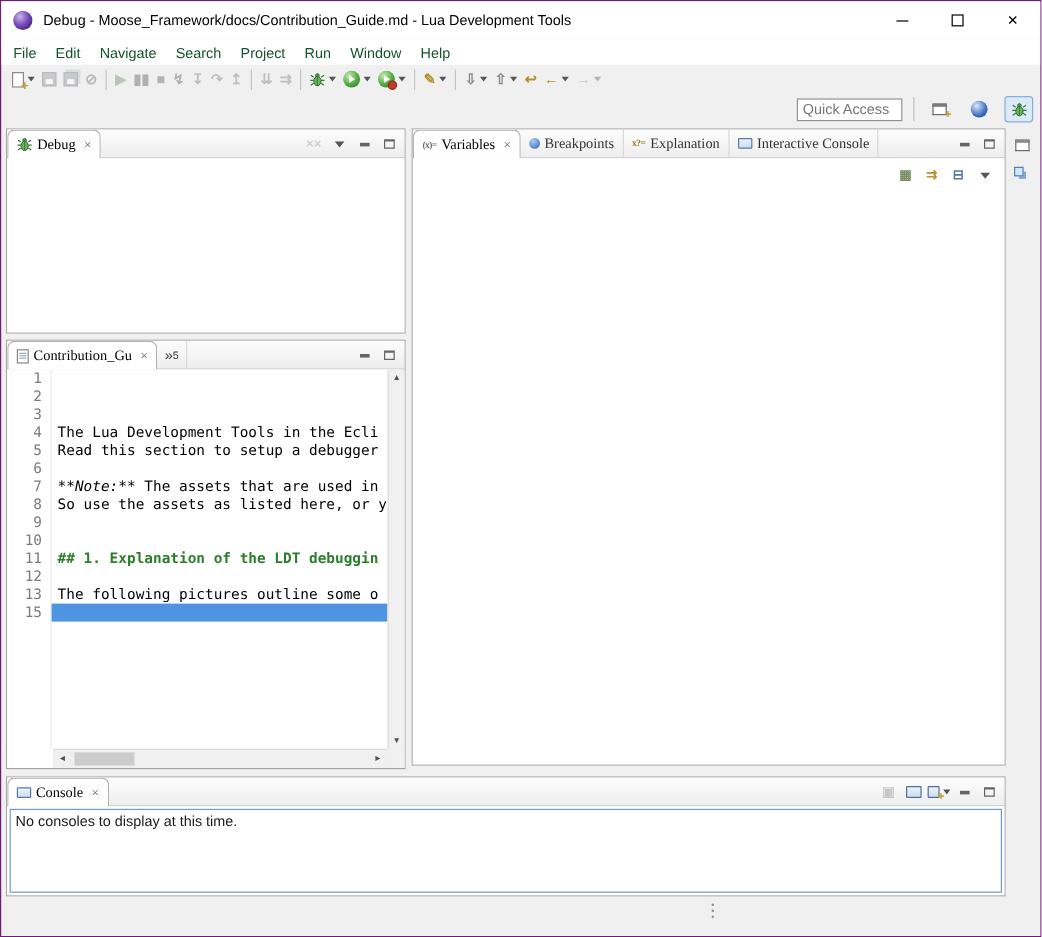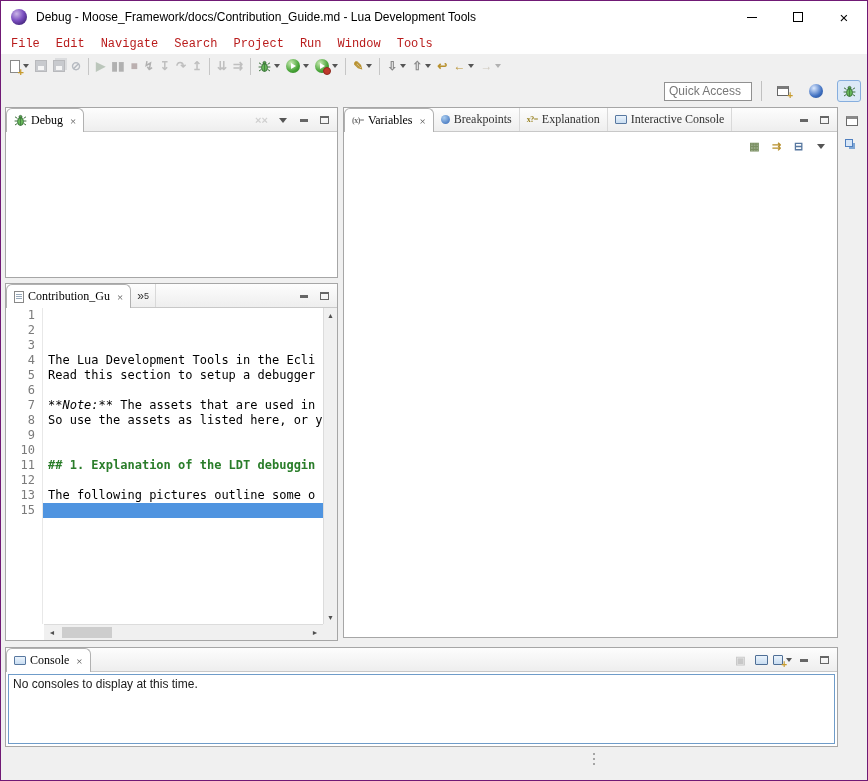--- a/index.html
+++ b/index.html
@@ -12,21 +12,21 @@
   .app-icon { width:16px; height:16px; border-radius:50%; margin:0 9px 0 10px; flex:0 0 auto;
     background: radial-gradient(circle at 35% 30%, #cab5e6 0%, #7b4fc0 45%, #3c1f72 85%); }
   .title-text { font-size:12px; color:#000; white-space:nowrap; }
   .win-controls { margin-left:auto; display:flex; height:100%; }
   .win-btn { width:46px; height:100%; display:flex; align-items:center; justify-content:center; font-size:15px; color:#000; }
   .s-minbar { width:10px; height:1px; background:#000; }
   .s-maxbox { width:10px; height:10px; border:1px solid #000; }
 
   
   .menubar { position:absolute; top:32px; left:0; right:0; height:21px; background:#fff; display:flex; align-items:center; padding-left:2px; }
-  .menu-item { padding:2px 8px; color:#b91c1c;font-family:Liberation Mono, monospace; }
+  .menu-item { padding:2px 8px; color:#14532d; }
   .toolbar { position:absolute; top:53px; left:0; right:0; height:24px; display:flex; align-items:center; padding-left:6px; }
   .tbtn { height:22px; display:flex; align-items:center; padding:0 2px; margin:0 1px; border-radius:2px; }
   .disabled { opacity:.4; filter:grayscale(70%); }
   .tglyph { font-size:12px; line-height:1; color:#555; font-weight:bold; white-space:nowrap; }
   .dd { width:0; height:0; border-left:3px solid transparent; border-right:3px solid transparent; border-top:4px solid #555; margin-left:3px; }
   .tsep { width:1px; height:17px; background:#c6c6c6; margin:0 4px; display:inline-block; }
 
   .quickrow { position:absolute; top:77px; left:0; right:0; height:26px; display:flex; align-items:center; justify-content:flex-end; padding-right:6px; gap:9px; }
   .qa-input { width:88px; height:19px; border:1px solid #919191; font:12px "Liberation Sans", sans-serif; padding:0 4px; color:#444; background:#fff; }
   .qa-input::placeholder { color:#777; }
@@ -138,21 +138,21 @@
   </div>
 
   <div class="menubar" id="menubar">
       <span class="menu-item">File</span>
       <span class="menu-item">Edit</span>
       <span class="menu-item">Navigate</span>
       <span class="menu-item">Search</span>
       <span class="menu-item">Project</span>
       <span class="menu-item">Run</span>
       <span class="menu-item">Window</span>
-      <span class="menu-item">Tools</span>
+      <span class="menu-item">Help</span>
     </div>
 
   <div class="toolbar" id="main-toolbar">
       <div class="tbtn">
         <span class="sh sh-page-plus"></span>
         <span class="dd"></span>
       </div>
       <div class="tbtn disabled">
         <span class="sh sh-floppy"></span>
       </div>

